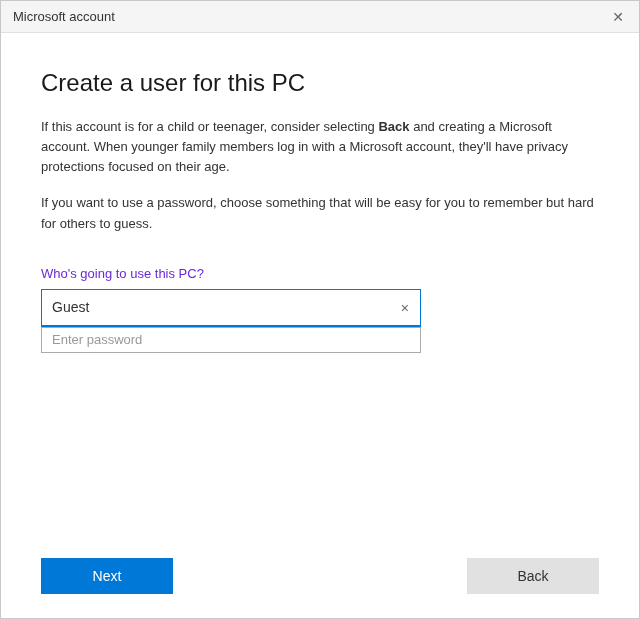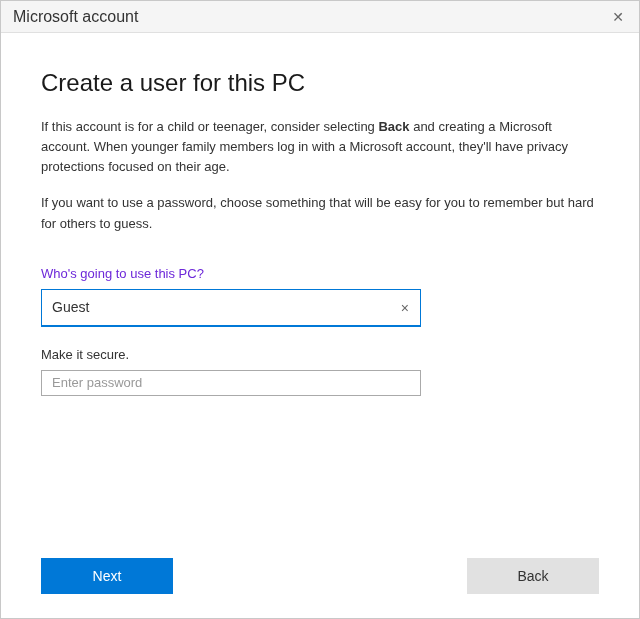--- a/index.html
+++ b/index.html
@@ -32,21 +32,21 @@
       align-items: center;
       justify-content: space-between;
       padding: 8px 12px;
       background: #f5f5f5;
       border-bottom: 1px solid #e0e0e0;
       height: 32px;
       flex-shrink: 0;
     }
 
     .title-bar-text {
-      font-size: 16px;
+      font-size: 13px;
       color: #333;
     }
 
     .close-btn {
       width: 18px;
       height: 18px;
       display: flex;
       align-items: center;
       justify-content: center;
       cursor: pointer;
@@ -201,21 +201,20 @@
 
     <p class="description">If you want to use a password, choose something that will be easy for you to remember but hard for others to guess.</p>
 
     <div class="label">Who's going to use this PC?</div>
 
     <div class="input-wrapper">
       <input class="text-input" type="text" value="Guest" style="">
       <button class="clear-btn">×</button>
     </div>
 
-    <div class="secure-label">Make it secure.</div>
 
     <input class="password-input" type="password" placeholder="Enter password" style="">
 
 
     <div class="spacer"></div>
 
     <div class="button-row">
       <button class="btn-next">Next</button>
       <button class="btn-back">Back</button>
     </div>

